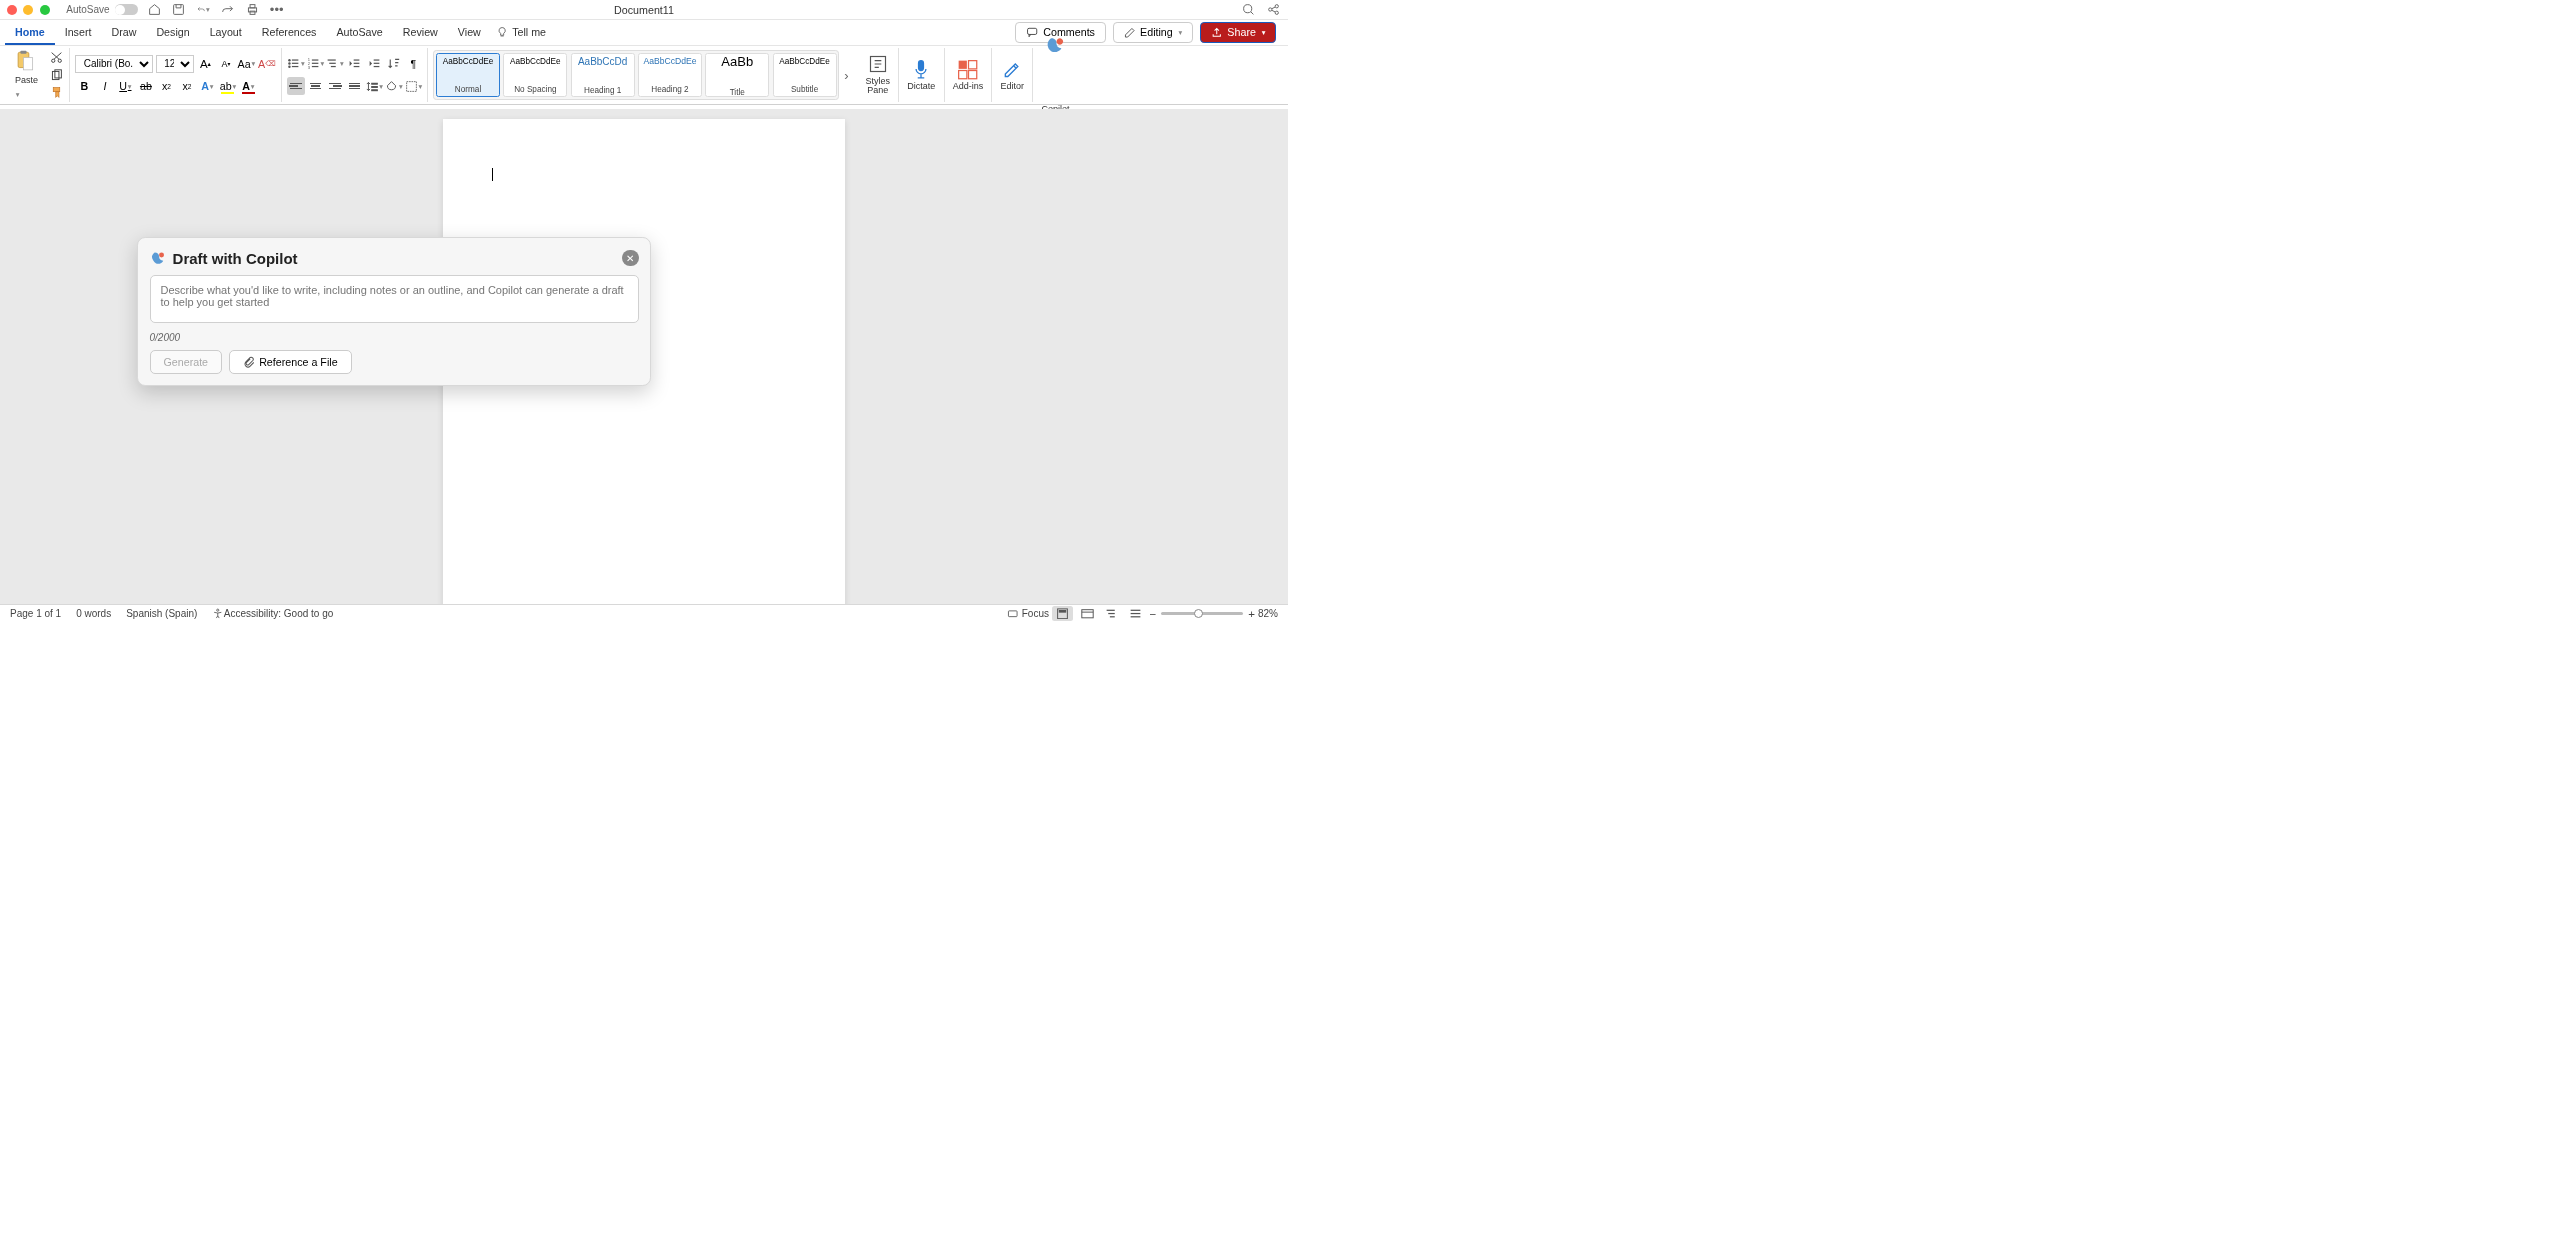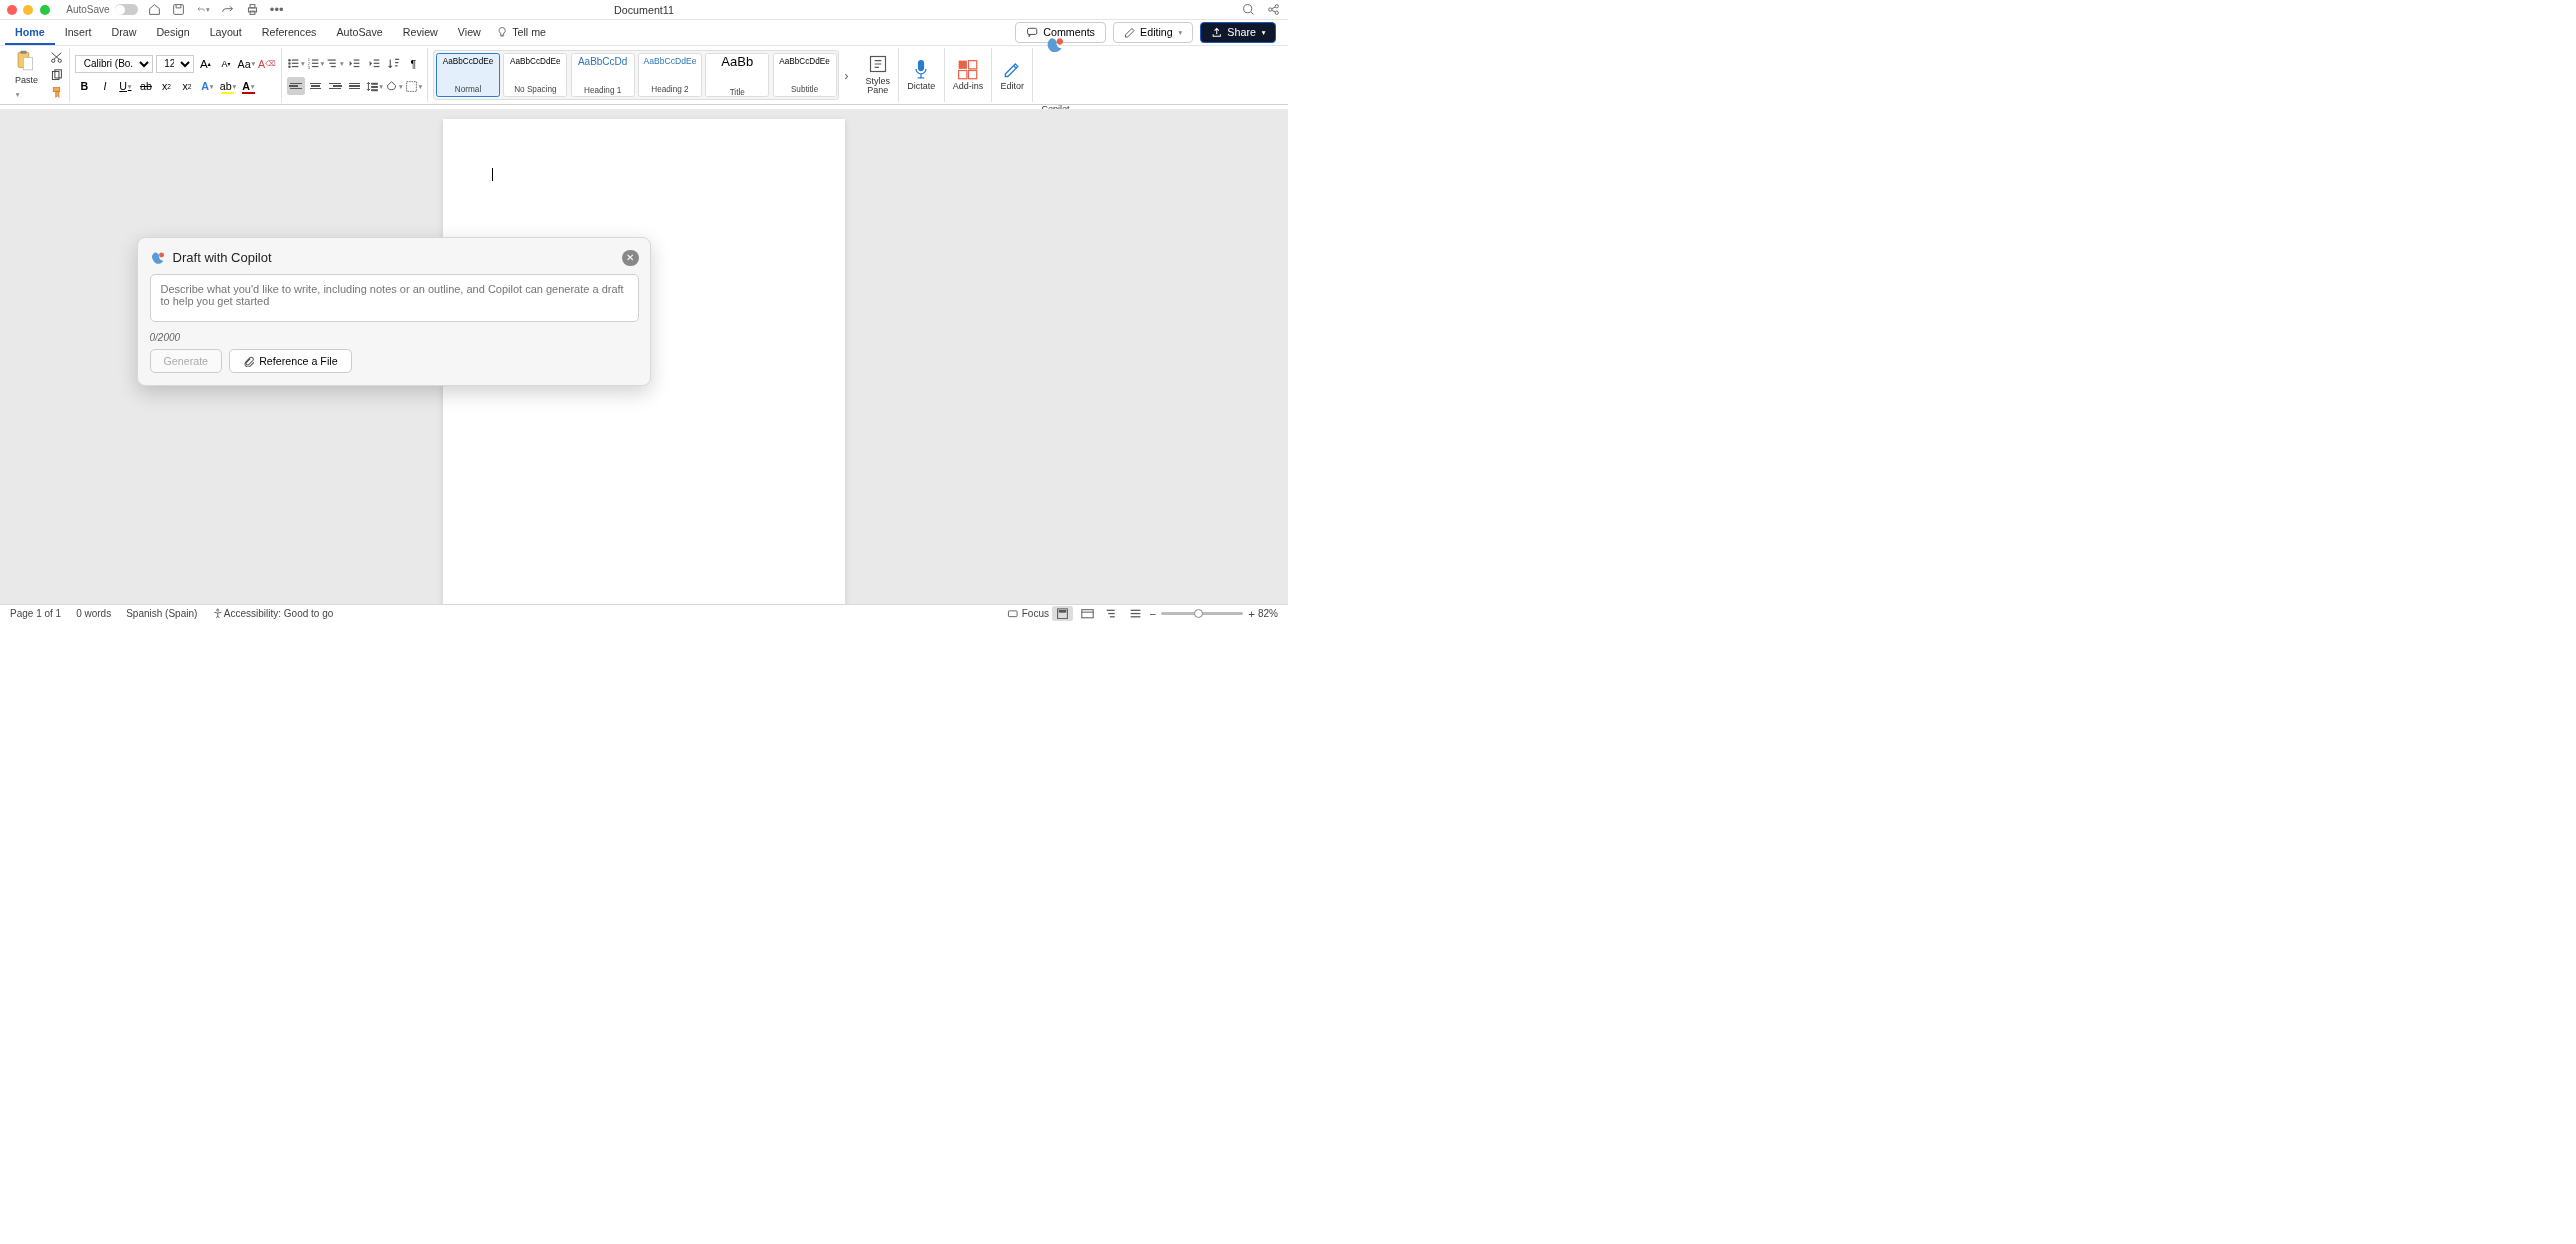--- a/index.html
+++ b/index.html
@@ -20,21 +20,21 @@
 .doc-title { position: absolute; left: 50%; transform: translateX(-50%); font-size: 10.7px; color: #333; }
 .titlebar-right { position: absolute; right: 8.2px; display: flex; gap: 11.5px; align-items: center; }
 
 
 .ribbon-tabs { height: 26px; display: flex; align-items: center; padding: 0 5px; background: #fff; border-bottom: 0.8px solid #e5e5e5; }
 .ribbon-tab { padding: 5px 10px; font-size: 10.7px; color: #333; cursor: pointer; border-bottom: 2.5px solid transparent; }
 .ribbon-tab.active { font-weight: 600; border-bottom: 2.5px solid #185abd; color: #185abd; }
 .tellme { display: flex; align-items: center; gap: 4.1px; color: #333; margin-left: 5px; font-size: 10.7px; }
 .ribbon-tabs-right { margin-left: auto; display: flex; gap: 6.6px; align-items: center; padding-right: 6.6px; }
 .pill-btn { display: flex; align-items: center; gap: 5px; padding: 3.3px 10px; border: 0.8px solid #ccc; border-radius: 4.1px; font-size: 10.7px; background: #fff; cursor: pointer; }
-.share-btn { background: #0f172a; color: #fff; border-color: #185abd; }
+.share-btn { background: #b91c1c; color: #fff; border-color: #185abd; }
 
 
 .ribbon { height: 59px; background: #fff; border-bottom: 0.8px solid #d0d0d0; display: flex; align-items: stretch; padding: 1.6px 3.3px; }
 .ribbon-group { display: flex; align-items: center; padding: 0 5px; border-right: 0.8px solid #e0e0e0; gap: 1.6px; }
 .ribbon-group:last-child { border-right: none; }
 .paste-group { flex-direction: column; justify-content: center; align-items: center; padding: 1.6px 6.6px; }
 .paste-icon { width: 20px; height: 21.4px; }
 .paste-label { font-size: 9px; color: #333; margin-top: 1.6px; }
 .side-btns { display: flex; flex-direction: column; gap: 2.5px; margin-left: 3.3px; }
 .small-icon { width: 15px; height: 15px; cursor: pointer; display: flex; align-items: center; justify-content: center; }
@@ -71,21 +71,21 @@
 
 
 .canvas { position: absolute; top: 109px; bottom: 18px; left: 0; right: 0; background: #e9e9e9; overflow: hidden; }
 .page { width: 402px; height: 535px; background: #fff; margin: 10px auto 0; box-shadow: 0 1.6px 6.6px rgba(0,0,0,0.12); position: relative; }
 .cursor { position: absolute; top: 49px; left: 49px; width: 0.8px; height: 13px; background: #000; }
 
 
 .copilot { position: absolute; top: 237px; left: 137px; width: 514px; background: #f6f6f6; border: 0.8px solid #d8d8d8; border-radius: 8.2px; box-shadow: 0 6.6px 20px rgba(0,0,0,0.18); padding: 11.5px; }
 .copilot-head { display: flex; align-items: center; gap: 6.6px; margin-bottom: 8.2px; }
 .copilot-logo { width: 16.5px; height: 16.5px; }
-.copilot-title { font-size: 13px; font-weight: 400; color: #222; }
+.copilot-title { font-size: 15px; font-weight: 700; color: #222; }
 .copilot-close { margin-left: auto; width: 16.5px; height: 16.5px; background: #888; border-radius: 50%; display: flex; align-items: center; justify-content: center; color: #fff; font-size: 10px; cursor: pointer; }
 .copilot-textarea { width: 100%; height: 48px; border: 0.8px solid #d0d0d0; border-radius: 5px; background: #fff; padding: 8.2px 10px; font-size: 11px; color: #888; resize: none; }
 .copilot-count { font-size: 10px; color: #666; margin: 6.6px 0; font-style: italic; }
 .copilot-actions { display: flex; gap: 6.6px; }
 .copilot-btn { padding: 5px 13px; border: 0.8px solid #ccc; border-radius: 5px; background: #fff; font-size: 10.7px; cursor: pointer; display: flex; align-items: center; gap: 5px; }
 .copilot-btn.disabled { color: #aaa; background: #fafafa; }
 
 
 .statusbar { position: absolute; bottom: 0; left: 0; right: 0; height: 18px; background: #fff; border-top: 0.8px solid #d8d8d8; display: flex; align-items: center; font-size: 10px; color: #444; padding: 8px 10px; }
 .status-left { display: flex; gap: 15px; align-items: center; }

